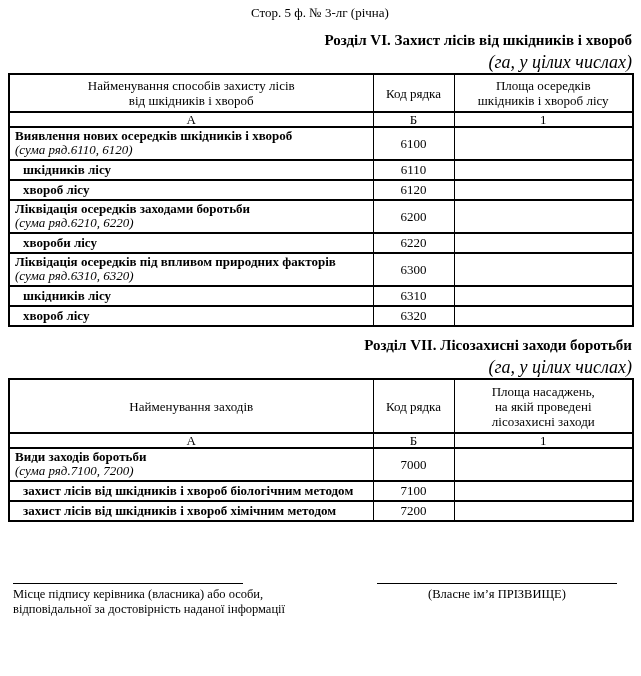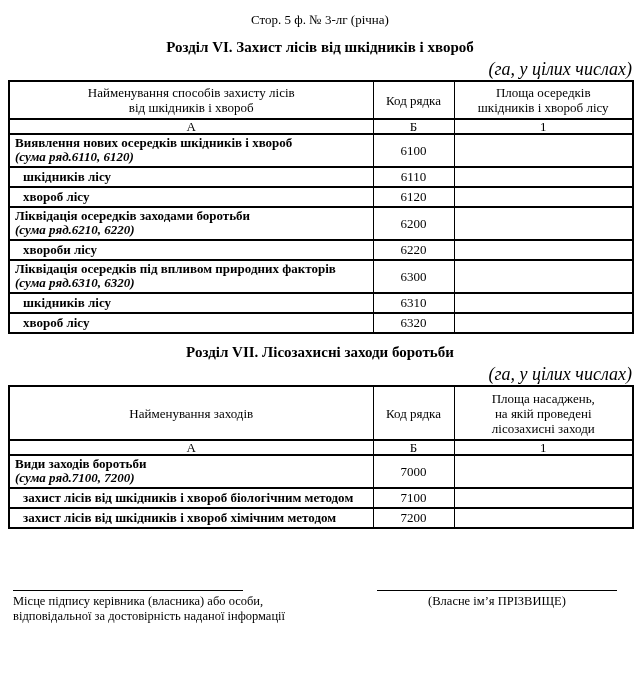--- a/index.html
+++ b/index.html
@@ -7,31 +7,31 @@
     padding: 0;
     background: #ffffff;
     color: #000000;
     font-family: "Liberation Serif", "DejaVu Serif", serif;
   }
   .page {
     position: relative;
     width: 641px;
     height: 676px;
     box-sizing: border-box;
-    padding: 12px 9px 0 8px;
+    padding: 5px 9px 0 8px;
     background: #ffffff;
     overflow: hidden;
   }
   .top-note {
     text-align: center;
     font-size: 13px;
     line-height: 15px;
   }
   .sec-title {
-    text-align: center;
+    text-align: right;
     font-weight: bold;
     font-size: 15px;
     line-height: 17px;
     margin-top: 12px;
   }
   .sec-title.vii { margin-top: 10px; }
   .units-note {
     text-align: right;
     font-style: italic;
     font-size: 18px;
@@ -65,21 +65,21 @@
   #t1 th { height: 36px; }
   #t2 th { height: 52px; }
   tr.subhead td {
     height: 13px;
     text-align: center;
     padding: 0;
     line-height: 13px;
   }
   tr.group td.name { padding: 1px 4px 2px 5px; line-height: 14px; }
   tr.group .g-label { font-weight: bold; display: block; }
-  tr.group .g-note  { font-style: italic; display: block; font-weight: bold; }
+  tr.group .g-note  { font-style: italic; display: block; }
   tr.group td.code  { font-weight: normal; text-align: center; }
   tr.item td.name { padding-left: 13px; height: 18px; font-weight: bold; }
   tr.item td.code { text-align: center; }
   td.value { background: #ffffff; }
 
   .sig-row {
     display: flex;
     justify-content: space-between;
     margin-top: 61px;
     padding: 0 15px 0 5px;

